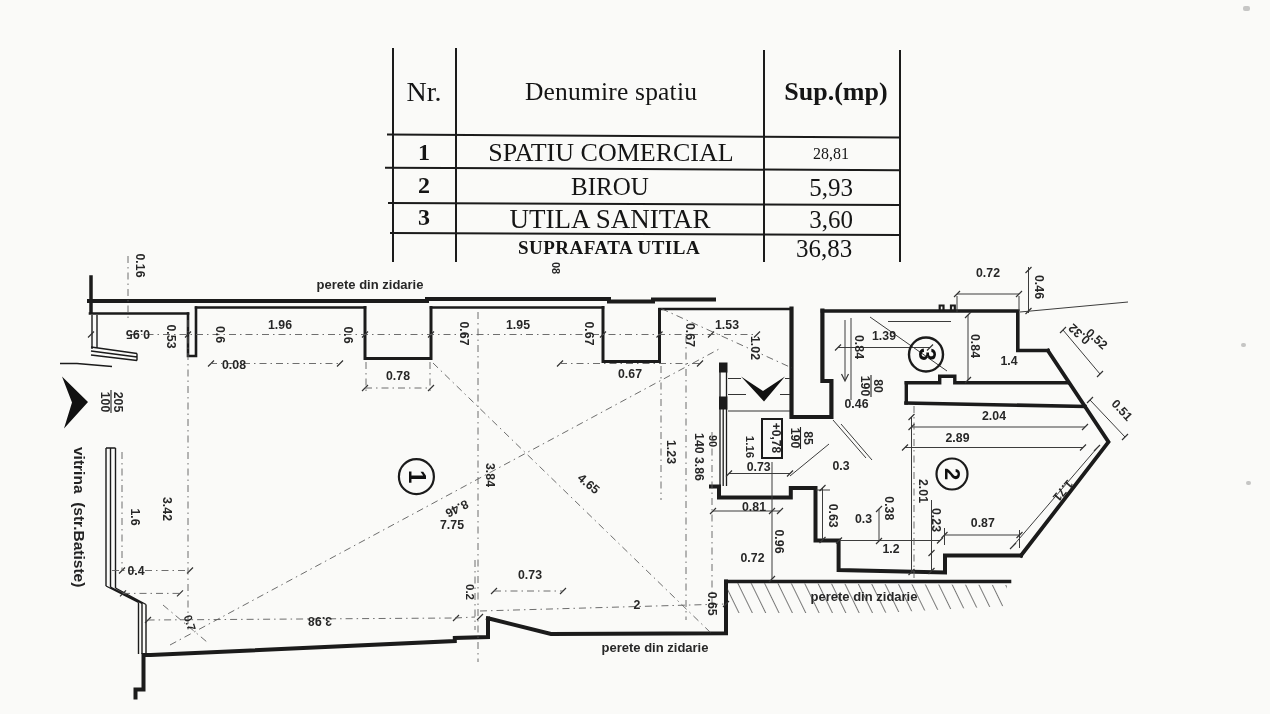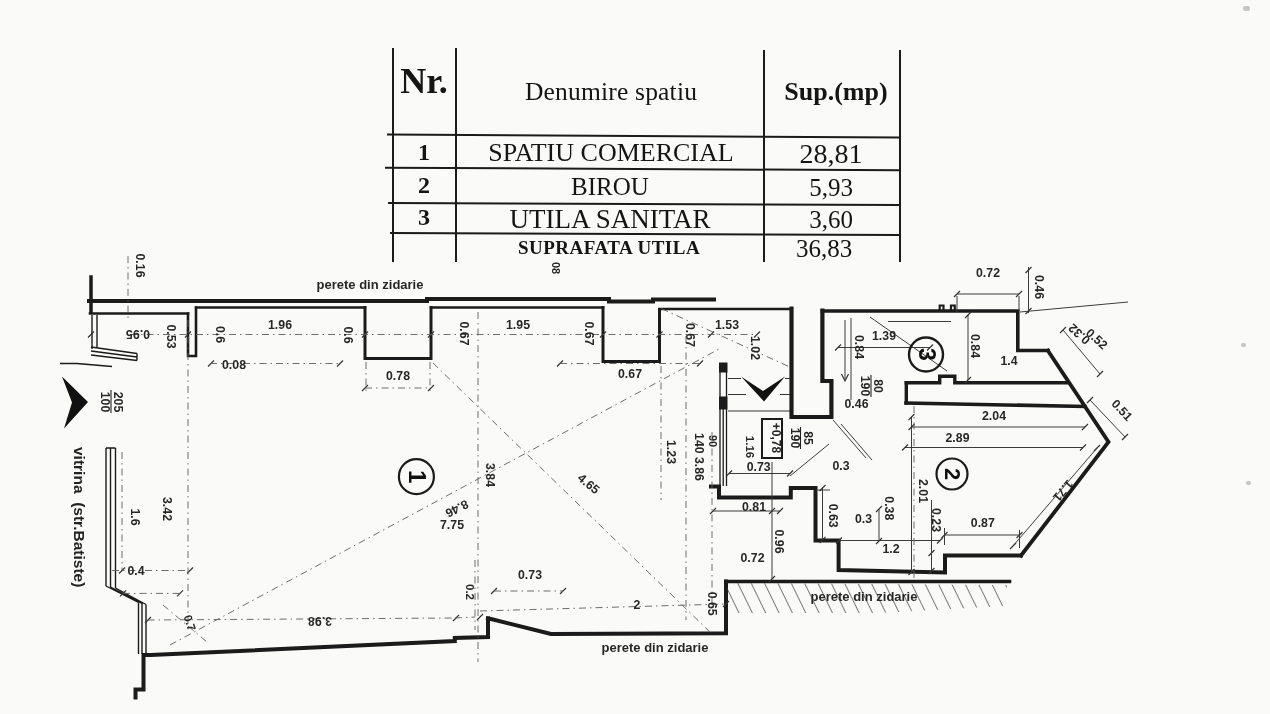--- a/index.html
+++ b/index.html
@@ -18,27 +18,27 @@
   <div class="tl" style="left:392px;top:48px;width:2px;height:214px"></div>
   <div class="tl" style="left:455px;top:48px;width:2px;height:214px"></div>
   <div class="tl" style="left:763px;top:50px;width:2px;height:212px"></div>
   <div class="tl" style="left:899px;top:50px;width:2px;height:212px"></div>
 
   <div class="tl" style="left:387px;top:135px;width:514px;height:2px;transform:rotate(0.35deg)"></div>
   <div class="tl" style="left:385px;top:168px;width:516px;height:2px;transform:rotate(0.3deg)"></div>
   <div class="tl" style="left:388px;top:203px;width:513px;height:2px;transform:rotate(0.25deg)"></div>
   <div class="tl" style="left:390px;top:233px;width:511px;height:2px;transform:rotate(0.2deg)"></div>
 
-  <div class="tt" style="left:424px;top:81px;font-size:36px;font-weight:bold">Nr.</div>
+  <div class="tt" style="left:424px;top:92px;font-size:28px;font-weight:normal">Nr.</div>
   <div class="tt" style="left:611px;top:92px;font-size:25.5px;font-weight:normal;letter-spacing:0.2px">Denumire spatiu</div>
   <div class="tt" style="left:836px;top:92px;font-size:26px;font-weight:bold">Sup.(mp)</div>
 
   <div class="tt" style="left:424px;top:152px;font-size:24px;font-weight:bold">1</div>
   <div class="tt" style="left:611px;top:153px;font-size:26px;letter-spacing:0px">SPATIU COMERCIAL</div>
-  <div class="tt" style="left:831px;top:154px;font-size:28px">28,81</div>
+  <div class="tt" style="left:831px;top:154px;font-size:16px">28,81</div>
   <div class="tt" style="left:424px;top:185px;font-size:24px;font-weight:bold">2</div>
   <div class="tt" style="left:610px;top:187px;font-size:25px">BIROU</div>
   <div class="tt" style="left:831px;top:188px;font-size:25px">5,93</div>
   <div class="tt" style="left:424px;top:217px;font-size:24px;font-weight:bold">3</div>
   <div class="tt" style="left:610px;top:219px;font-size:27px">UTILA SANITAR</div>
   <div class="tt" style="left:831px;top:220px;font-size:25px">3,60</div>
   <div class="tt" style="left:609px;top:248px;font-size:19px;font-weight:bold;letter-spacing:0.5px">SUPRAFATA UTILA</div>
   <div class="tt" style="left:824px;top:249px;font-size:25px;font-weight:normal">36,83</div>
 
   <svg class="abs" style="left:0;top:0;transform:translateZ(0)" width="1270" height="714" viewBox="0 0 1270 714">

